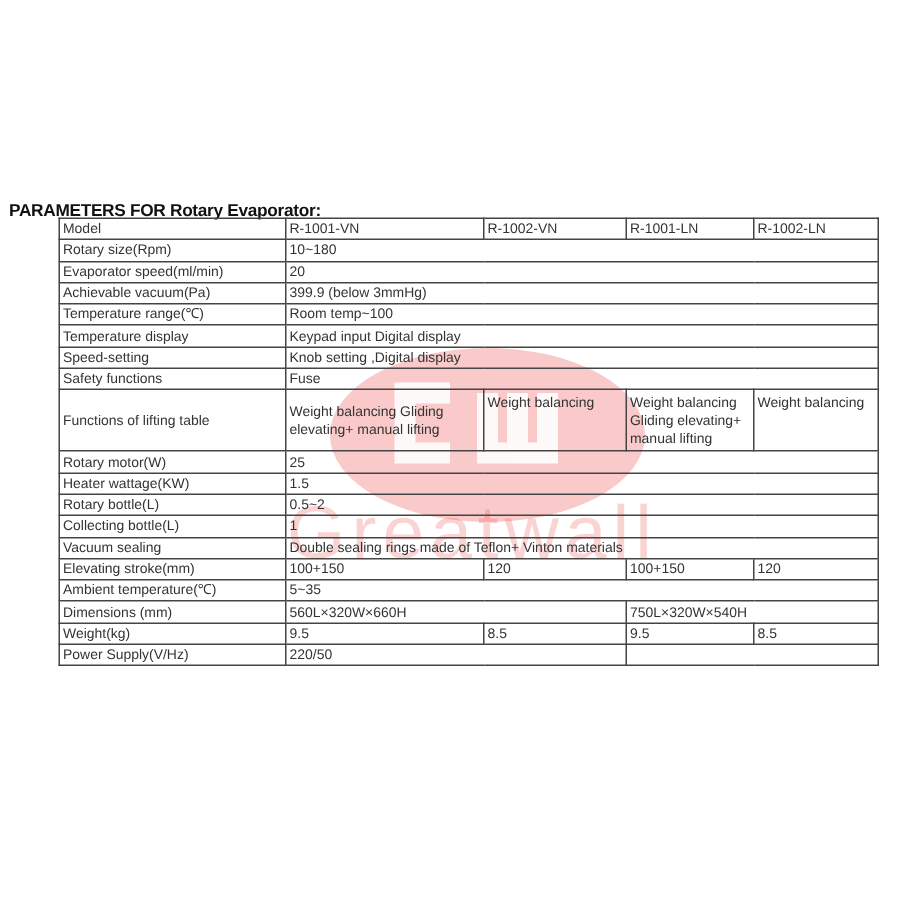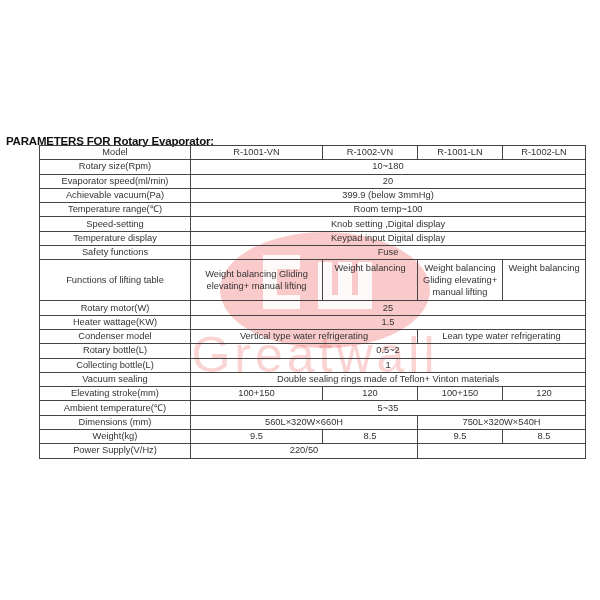--- a/index.html
+++ b/index.html
@@ -1,20 +1,20 @@
 <!DOCTYPE html>
 <html><head>
 <meta charset="utf-8">
 <style>
   html, body { margin:0; padding:0; background:#ffffff; }
   body { width:600px; height:600px; position:relative; overflow:hidden; font-family:"Liberation Sans", sans-serif; color:#333; }
   .heading { position:absolute; left:6px; top:135px; font-weight:bold; font-size:11.5px; color:#111; letter-spacing:-0.2px; }
   .watermark { position:absolute; left:0; top:0; width:600px; height:600px; pointer-events:none; z-index:0; }
   table.spec { position:absolute; left:39px; top:145px; border-collapse:collapse; table-layout:fixed; width:546px; font-size:9.3px; z-index:1; }
-  table.spec td { border:1px solid #444; text-align:center; padding:0 2px; height:13.3px; line-height:11px; color:#333; background:transparent; white-space:nowrap; }
+  table.spec td { border:1px solid #444; padding:0 2px; height:13.3px; line-height:11px; color:#333; background:transparent; white-space:nowrap; }
   table.spec td.wrap { white-space:normal; line-height:12px; }
   table.spec td.tall { height:38px; }
   table.spec td.top { vertical-align:top; padding-top:2px; }
   col.c0 { width:151px; } col.c1 { width:132px; } col.c2 { width:95px; } col.c3 { width:85px; } col.c4 { width:83px; }
 </style>
 </head>
 <body>
 
 <svg class="watermark" viewBox="0 0 600 600">
   <ellipse cx="325" cy="290" rx="105" ry="58" fill="#e8413c" opacity="0.28"></ellipse>
@@ -53,50 +53,45 @@
   </tr>
   <tr>
     <td>Achievable vacuum(Pa)</td>
     <td colspan="4">399.9 (below 3mmHg)</td>
   </tr>
   <tr>
     <td>Temperature range(℃)</td>
     <td colspan="4">Room temp~100</td>
   </tr>
   <tr>
+    <td>Temperature display</td>
+    <td colspan="4">Keypad input  Digital display</td>
+  </tr>
+  <tr>
     <td>Speed-setting</td>
     <td colspan="4">Knob setting ,Digital display</td>
-  </tr>
-  <tr>
-    <td>Temperature display</td>
-    <td colspan="4">Keypad input  Digital display</td>
   </tr>
   <tr>
     <td>Safety functions</td>
     <td colspan="4">Fuse</td>
   </tr>
   <tr>
     <td class="tall">Functions of lifting table</td>
     <td class="wrap tall">Weight balancing Gliding elevating+ manual lifting</td>
     <td class="wrap tall top">Weight balancing</td>
     <td class="wrap tall">Weight balancing Gliding elevating+ manual lifting</td>
     <td class="wrap tall top">Weight balancing</td>
   </tr>
   <tr>
     <td>Rotary motor(W)</td>
     <td colspan="4">25</td>
   </tr>
   <tr>
     <td>Heater wattage(KW)</td>
     <td colspan="4">1.5</td>
-  </tr>
-  <tr>
-    <td>Condenser model</td>
-    <td colspan="2">Vertical type water refrigerating</td>
-    <td colspan="2">Lean type water refrigerating</td>
   </tr>
   <tr>
     <td>Rotary bottle(L)</td>
     <td colspan="4">0.5~2</td>
   </tr>
   <tr>
     <td>Collecting bottle(L)</td>
     <td colspan="4">1</td>
   </tr>
   <tr>

